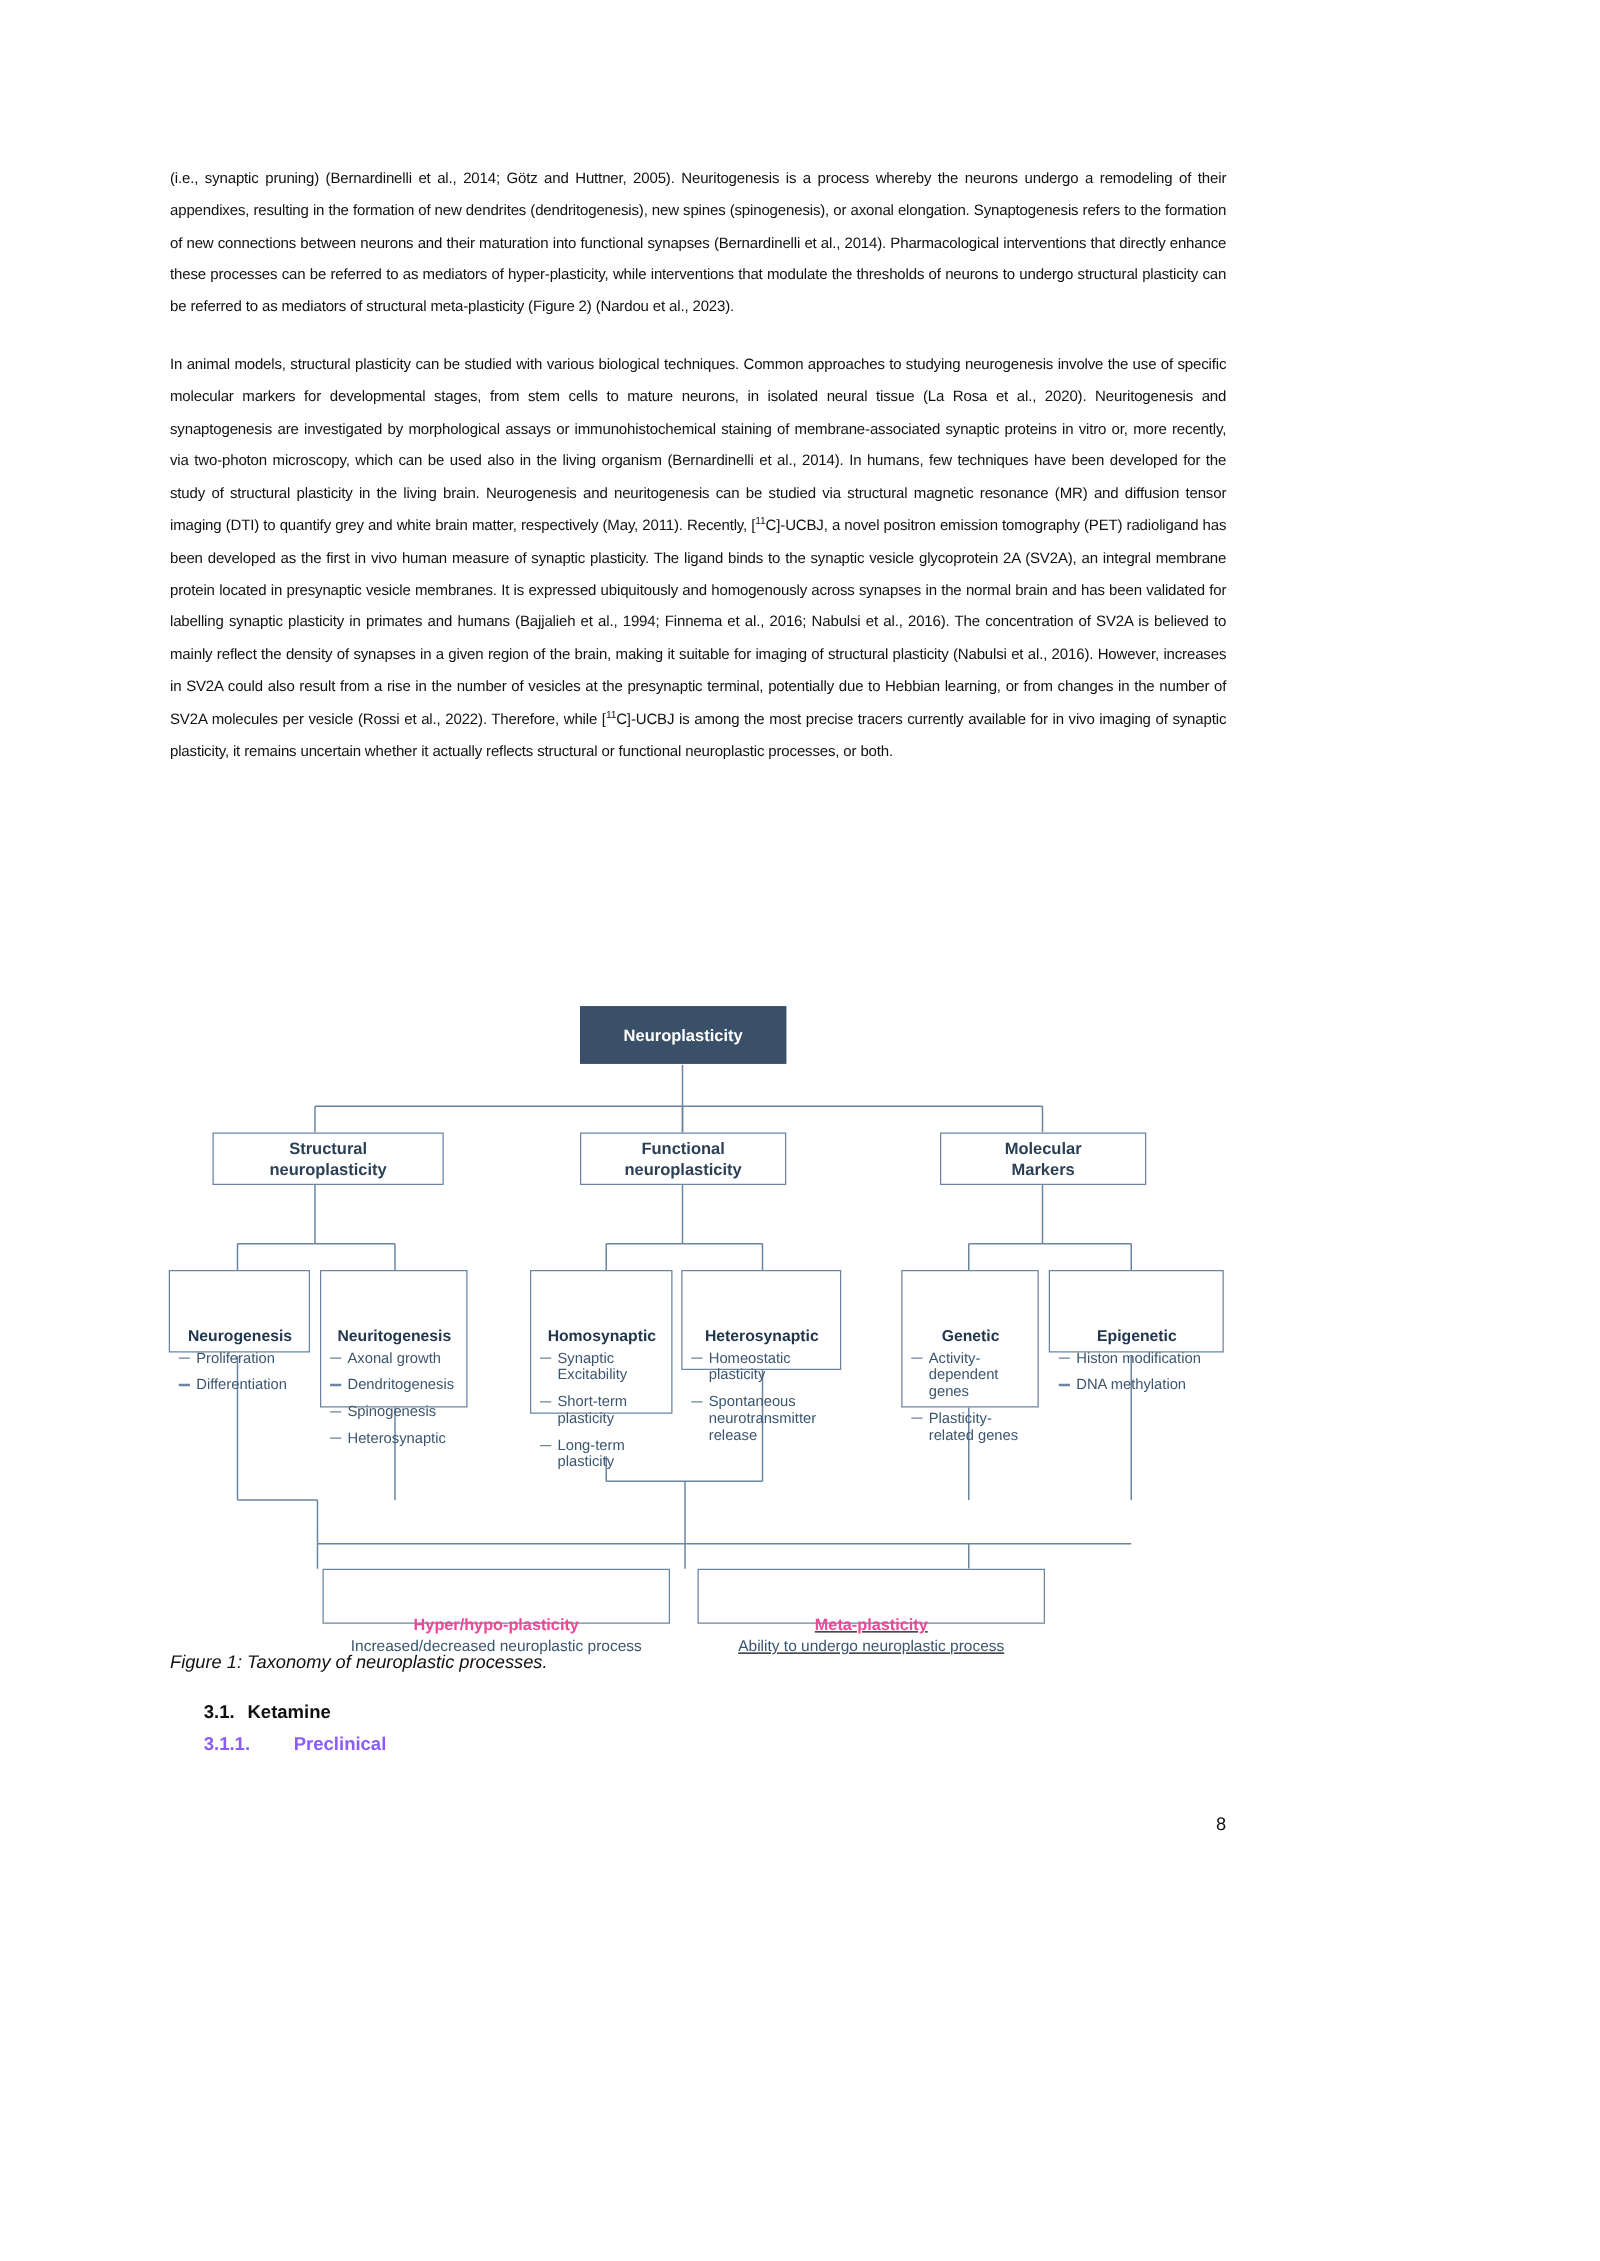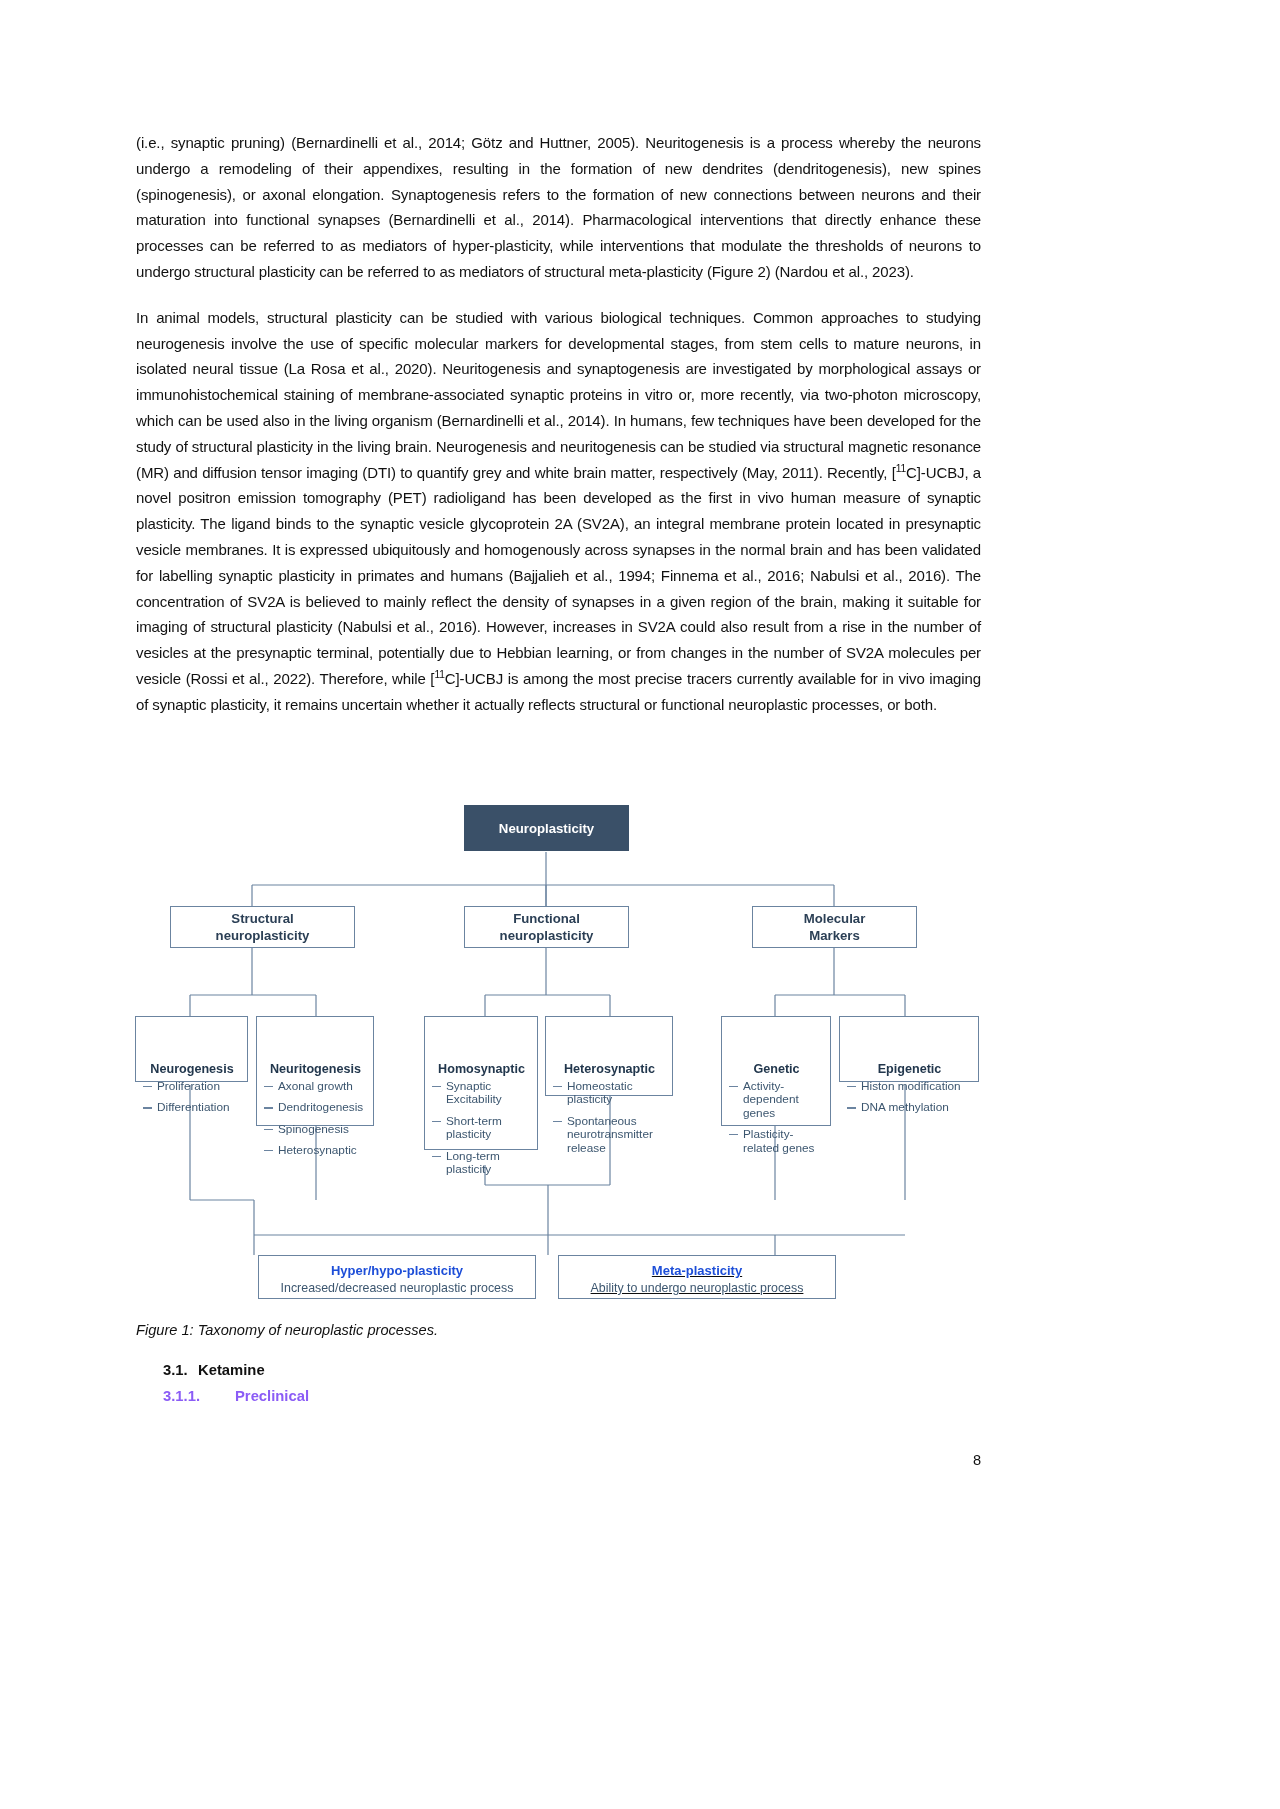--- a/index.html
+++ b/index.html
@@ -24,21 +24,21 @@
 
   .body-col {
     position: absolute;
     left: 136px;
     top: 130px;
     width: 845px;
   }
 
   p.para {
     margin: 0 0 20px 0;
-    font-size: 15px;
+    font-size: 12px;
     line-height: 25.8px;
     text-align: justify;
     text-justify: inter-word;
     color: #111111;
     font-family: "Liberation Sans", sans-serif;
     letter-spacing: -0.12px;
   }
   p.para:last-child { margin-bottom: 12px; }
 
   sup { font-size: 0.68em; vertical-align: super; line-height: 0; }
@@ -129,22 +129,23 @@
   .bottom-node {
     position: absolute;
     border: 1.2px solid #6b84a0;
     background: #ffffff;
     text-align: center;
     padding-top: 7px;
   }
   .bottom-title {
     font-weight: bold;
     font-size: 13px;
-    color: #1d4ed8;
+    color: #ec4899;
     line-height: 16px;
+    margin-top: 29px;
   }
   .bottom-sub {
     font-size: 12.4px;
     color: #3c566f;
     line-height: 16px;
     margin-top: 1px;
   }
 
   .fig-caption {
     position: absolute;
@@ -284,21 +285,21 @@
       <div class="leaf" style="left:126px; top:221px; width:118px; height:110px;">
         <div class="leaf-title">Neuritogenesis</div>
         <ul>
           <li>Axonal growth</li>
           <li>Dendritogenesis</li>
           <li>Spinogenesis</li>
           <li>Heterosynaptic</li>
         </ul>
       </div>
 
-      <div class="leaf" style="left:294px; top:221px; width:114px; height:134px;">
+      <div class="leaf" style="left:294px; top:221px; width:114px; height:115px;">
         <div class="leaf-title">Homosynaptic</div>
         <ul>
           <li>Synaptic Excitability</li>
           <li>Short-term plasticity</li>
           <li>Long-term plasticity</li>
         </ul>
       </div>
 
       <div class="leaf" style="left:415px; top:221px; width:128px; height:80px;">
         <div class="leaf-title">Heterosynaptic</div>

